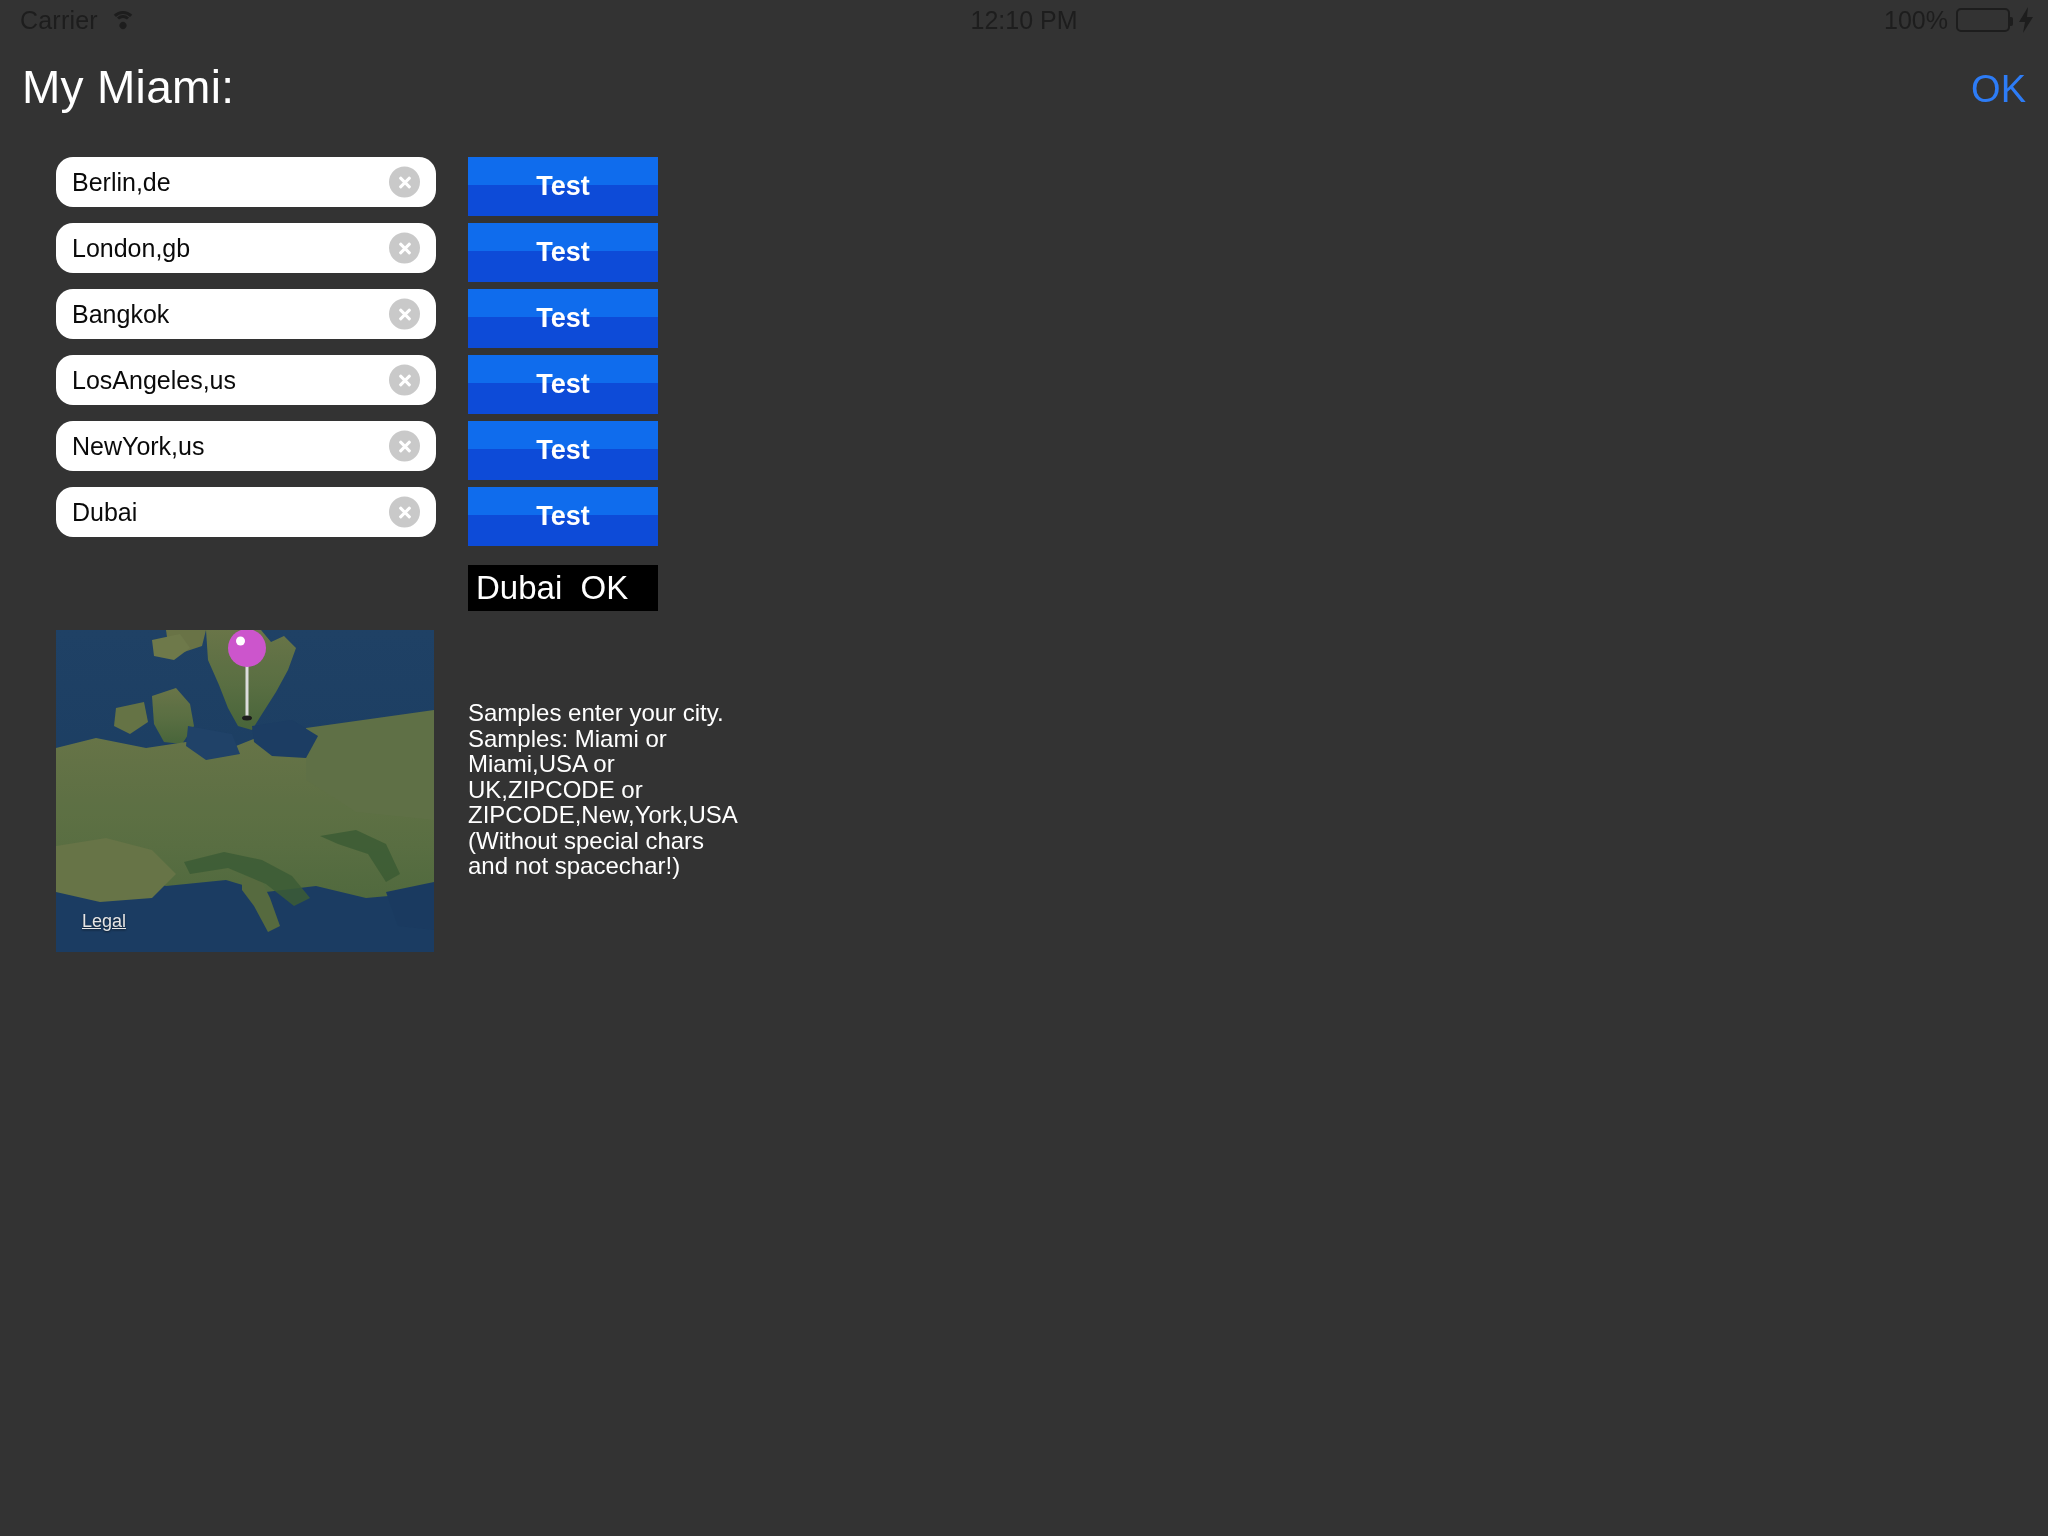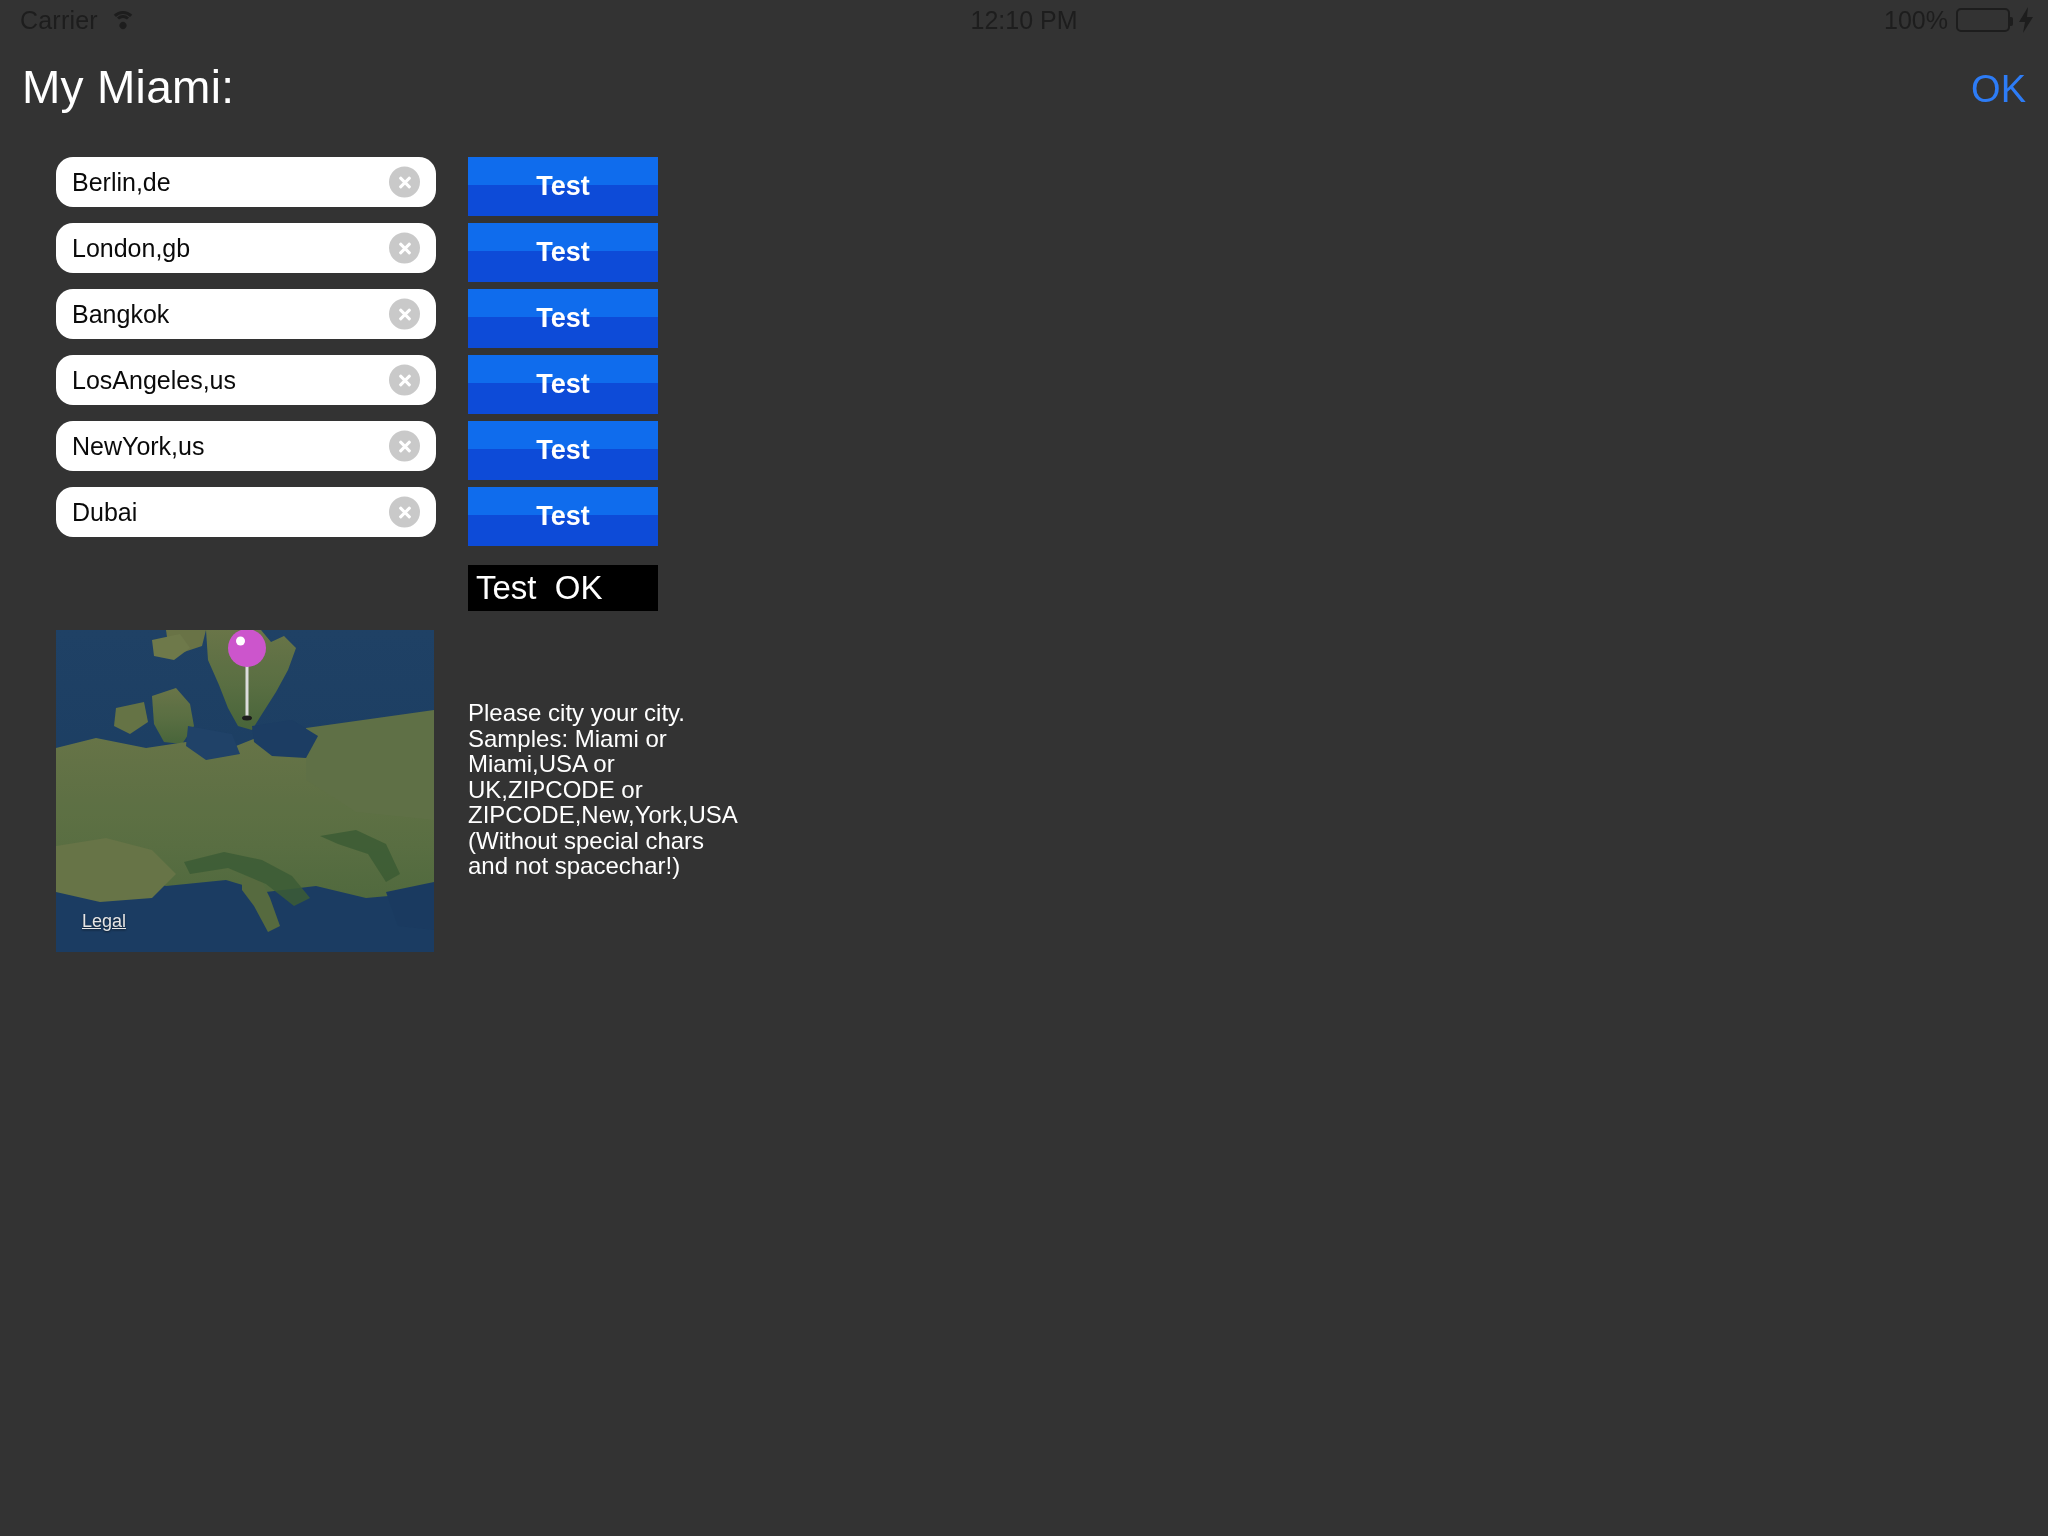--- a/index.html
+++ b/index.html
@@ -212,21 +212,21 @@
   <div class="row">
     <div class="city-field">
       <span class="city-text">Dubai</span>
       <span class="clear-icon"></span>
     </div>
     <button class="test-button">Test</button>
   </div>
 
 </div>
 
-<div class="city-status">Test  OK</div>
+<div class="city-status">Dubai  OK</div>
 
 <div class="map">
   <svg class="map-canvas" viewBox="0 0 378 322" preserveAspectRatio="none">
     <defs>
       <linearGradient id="sea" x1="0" y1="0" x2="0" y2="1">
         <stop offset="0%" stop-color="#21456b"></stop>
           <stop offset="100%" stop-color="#1b3f66"></stop>
       </linearGradient>
       <linearGradient id="land" x1="0" y1="0" x2="0" y2="1">
         <stop offset="0%" stop-color="#6f7c4c"></stop>
@@ -271,19 +271,19 @@
   <svg class="pin" viewBox="0 0 40 100">
     <rect x="18.5" y="38" width="3" height="56" fill="#dcdcdc"></rect>
     <ellipse cx="20" cy="94" rx="5" ry="2.5" fill="#1c1c1c"></ellipse>
     <circle cx="20" cy="24" r="19" fill="#cc55cc"></circle>
     <circle cx="13.5" cy="17" r="4.5" fill="#ffffff"></circle>
   </svg>
 
   <span class="legal">Legal</span>
 </div>
 
-<div class="help-text">Please city your city.
+<div class="help-text">Samples enter your city.
 Samples: Miami or
 Miami,USA or
 UK,ZIPCODE or
 ZIPCODE,New,York,USA
 (Without special chars
 and not spacechar!)</div>
 
 </body></html>

